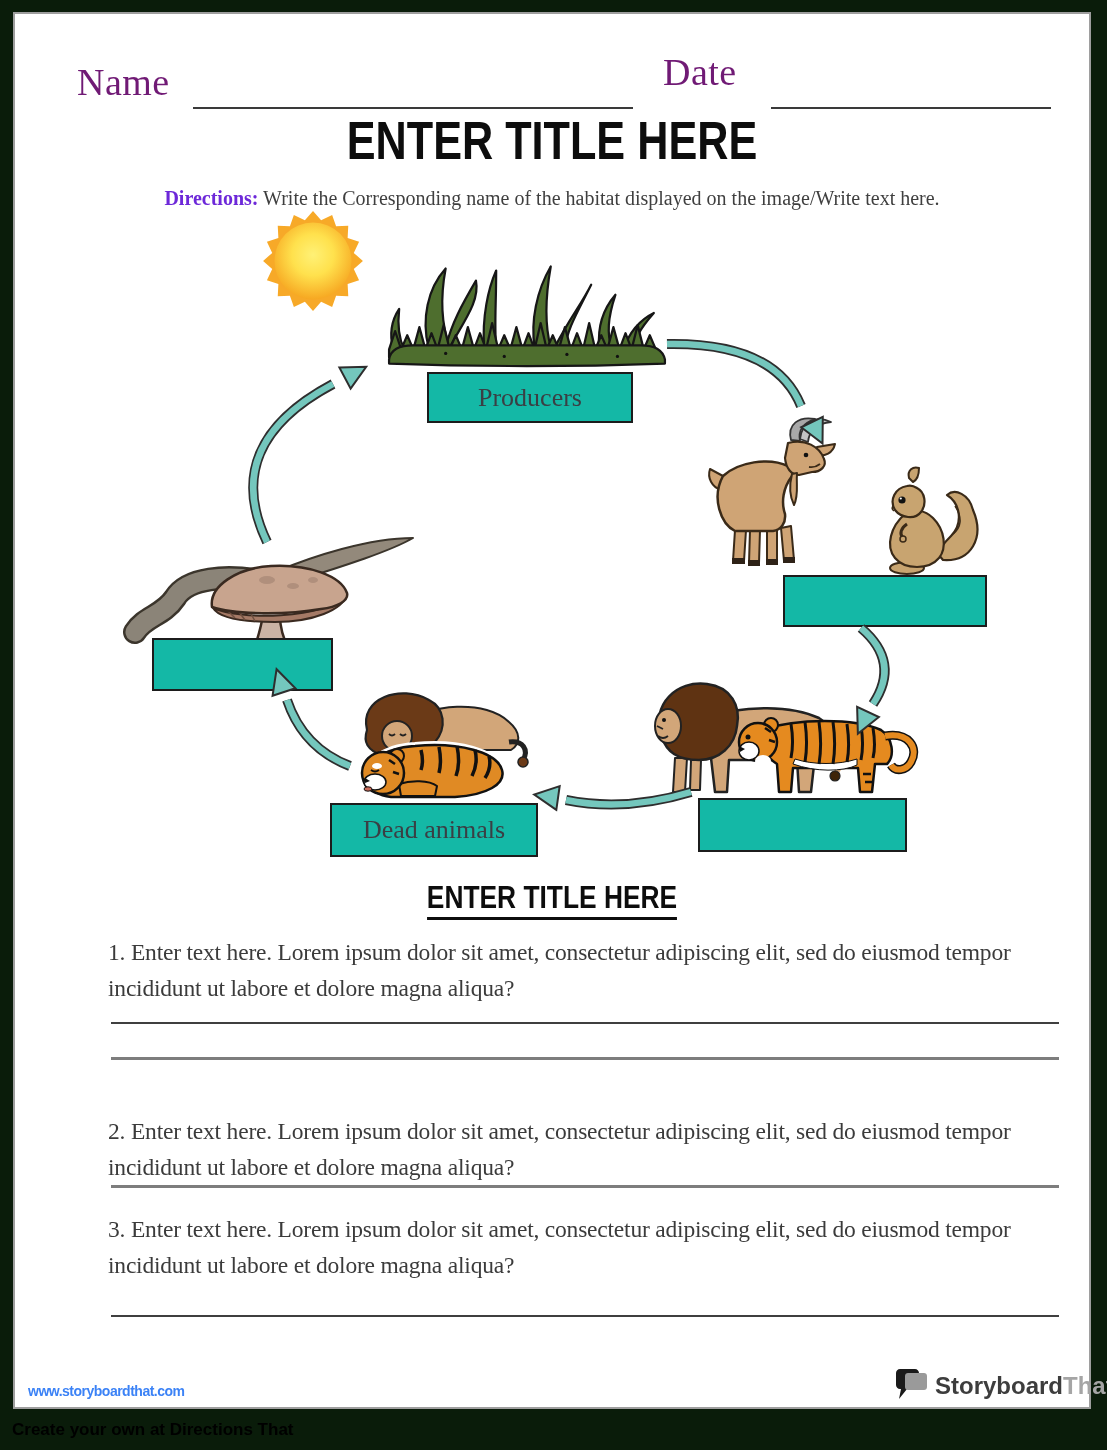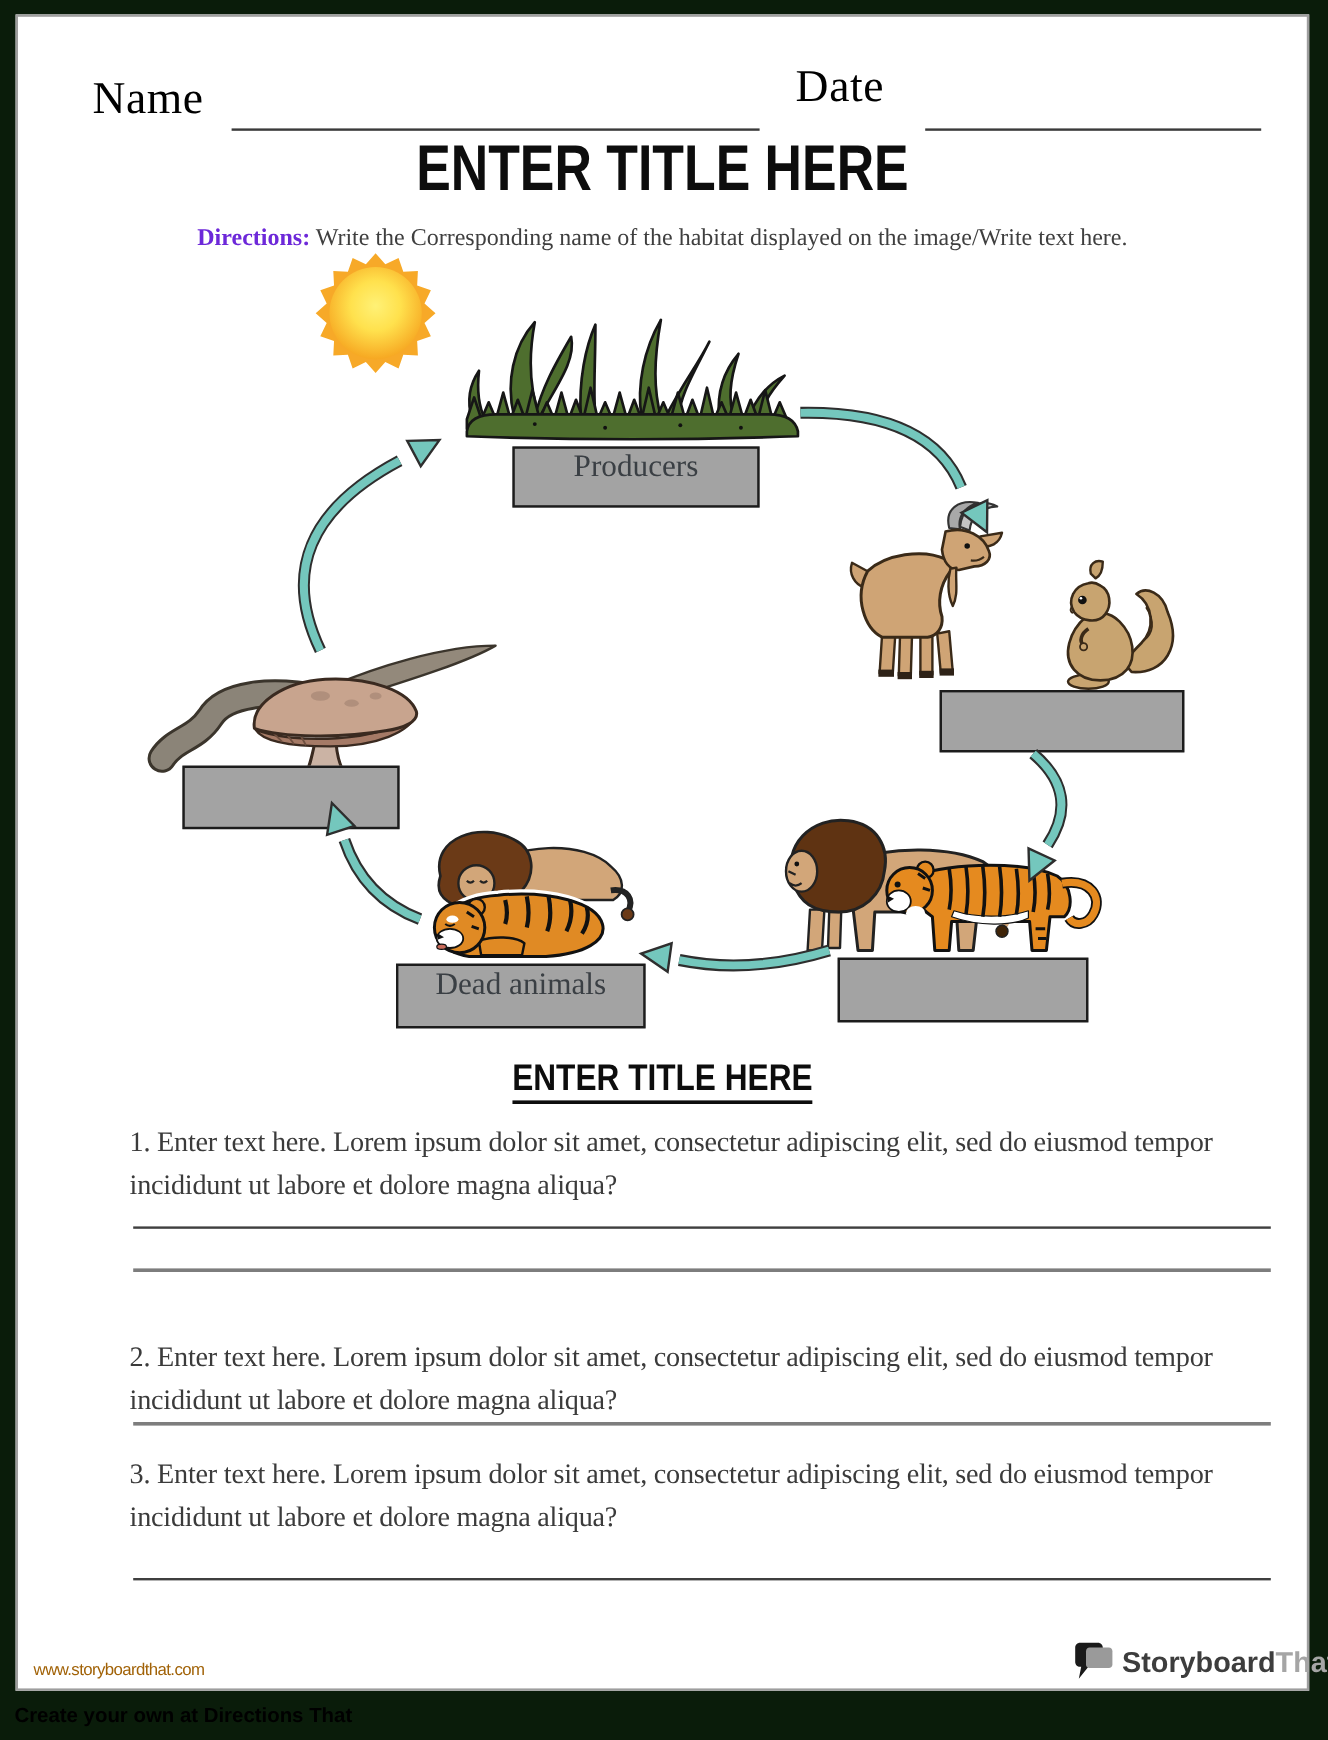--- a/index.html
+++ b/index.html
@@ -11,38 +11,38 @@
     font-family:"Liberation Serif", serif;
   }
   .abs{position:absolute;}
   #page{
     position:absolute;left:13px;top:12px;
     width:1074px;height:1393px;
     background:#ffffff;
     border:2px solid #9e9e9e;
   }
   
-  .field-label{font-size:38px;color:#000000;letter-spacing:0.5px;}
+  .field-label{font-size:38px;color:#701a75;letter-spacing:0.5px;}
   .write-line{border-top:2px solid #3a3a3a;height:0;}
   .main-title{
     left:0;right:0;top:99px;text-align:center;
     font-family:"Liberation Sans", sans-serif;
     font-weight:900;font-size:54px;line-height:1;color:#0d0d0d;
     transform:scaleX(0.80);transform-origin:center;
     letter-spacing:0px;
   }
   .directions{
     left:0;right:0;top:173px;text-align:center;
     font-size:20px;color:#3f3f3f;
   }
   .directions b{color:#6d28d9;}
   
   .dbox{
-    border:2.5px solid #1c1c1c;background:#a3a3a3;
-    display:flex;justify-content:center;
+    border:2.5px solid #1c1c1c;background:#14b8a6;
+    display:flex;align-items:center;justify-content:center;
     font-size:26px;color:#3a3f44;
   }
   .center-text{
     font-weight:bold;font-size:22px;letter-spacing:1px;color:#0c0c0c;
     text-align:center;
   }
   
   .section-title{
     left:0;right:0;top:868px;text-align:center;
     font-family:"Liberation Sans", sans-serif;
@@ -54,21 +54,21 @@
     left:93px;width:950px;
     font-size:23.5px;line-height:1.55;color:#3b3b3b;
     letter-spacing:-0.2px;
   }
   .ans-line{left:96px;width:948px;}
   .ans-dark{border-top:2px solid #3f3f3f;}
   .ans-gray{border-top:3px solid #7d7d7d;}
   
   .site-url{
     font-family:"Liberation Sans", sans-serif;
-    font-weight:normal;font-size:14px;color:#a16207;letter-spacing:-0.5px;
+    font-weight:bold;font-size:14px;color:#3b82f6;letter-spacing:-0.5px;
   }
   .logo-wrap{display:flex;align-items:center;gap:6px;}
   .logo-text{
     font-family:"Liberation Sans", sans-serif;
     font-size:24px;font-weight:600;color:#3d3d3d;letter-spacing:0;
   }
   .logo-text .lt2{color:#a5a5a5;font-weight:600;}
   .watermark{
     font-family:"Liberation Sans", sans-serif;
     font-weight:bold;font-size:17px;color:#000;

